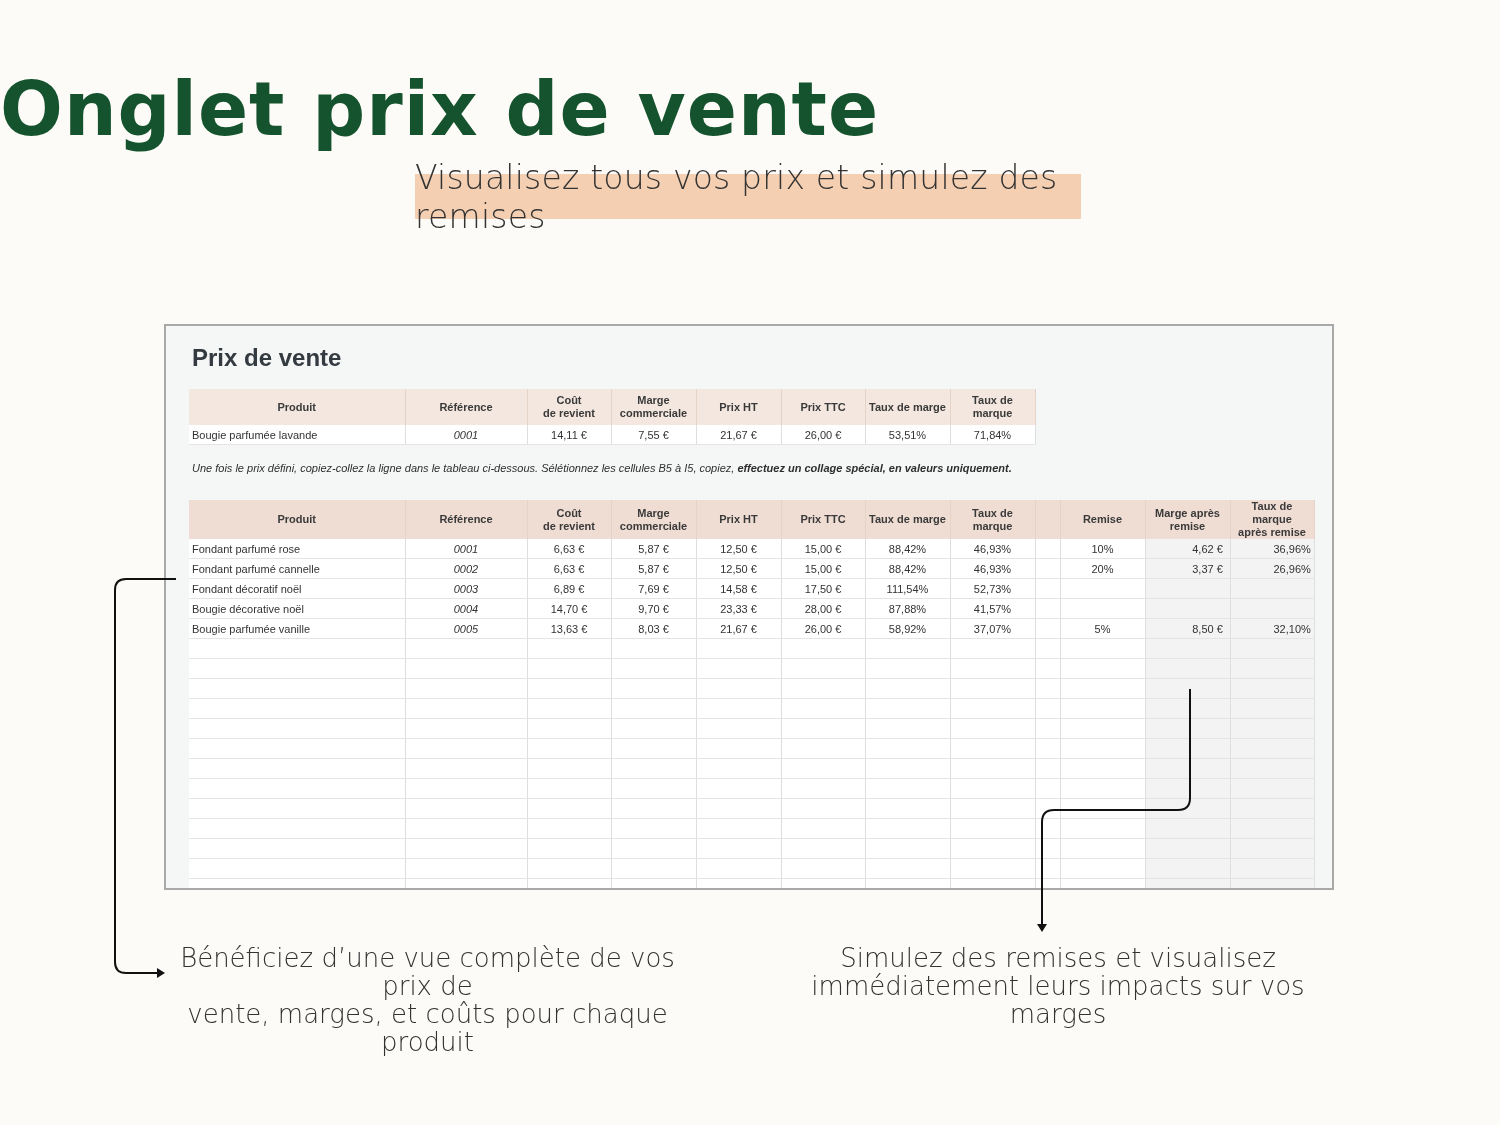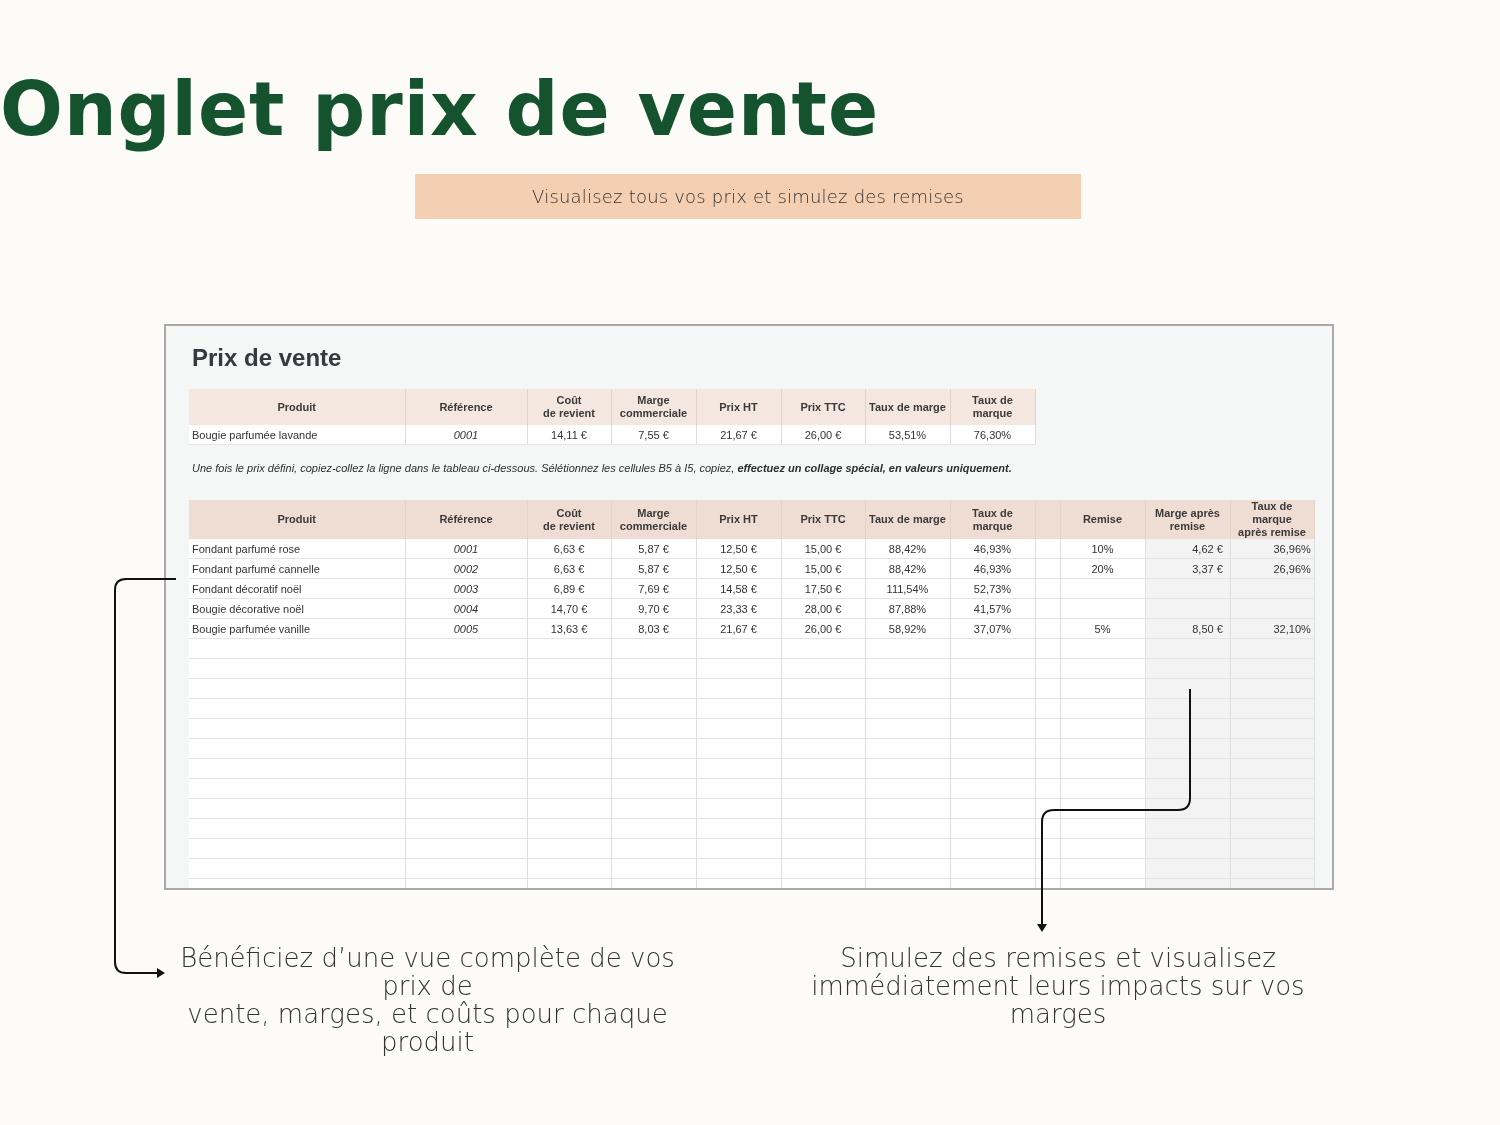--- a/index.html
+++ b/index.html
@@ -19,21 +19,21 @@
       letter-spacing: 1px;
       color: #14532d;
     }
     .subtitle-wrap {
       position: absolute; left: 415px; top: 174px; width: 666px; height: 45px;
       background: #f5cfb1;
       display: flex; align-items: center; justify-content: center;
     }
     .subtitle {
       font-family: "DejaVu Sans", sans-serif;
-      font-size: 18px; font-weight: 300; color: #333;
+      font-size: 33px; font-weight: 300; color: #333;
       letter-spacing: 0.2px;
     }
     .sheet-frame {
       position: absolute; left: 164px; top: 324px; width: 1170px; height: 566px;
       background: #f5f6f6;
       border: 2px solid #a9a9a9;
       box-sizing: border-box;
       overflow: hidden;
     }
     .sheet-title {
@@ -121,21 +121,21 @@
       </thead>
     <tbody>
         <tr id="top-row">
           <td class="prod">Bougie parfumée lavande</td>
           <td class="ref">0001</td>
           <td>14,11 €</td>
           <td>7,55 €</td>
           <td>21,67 €</td>
           <td>26,00 €</td>
           <td>53,51%</td>
-          <td>76,30%</td>
+          <td>71,84%</td>
         </tr>
       </tbody>
   </table>
 
   <div class="note">
     <span>Une fois le prix défini, copiez-collez la ligne dans le tableau ci-dessous. Sélétionnez les cellules B5 à I5, copiez, </span><b>effectuez un collage spécial, en valeurs uniquement.</b>
   </div>
 
   <table class="grid" id="main-table" style="left:23px; top:174px; width:1125px;">
     <colgroup>

